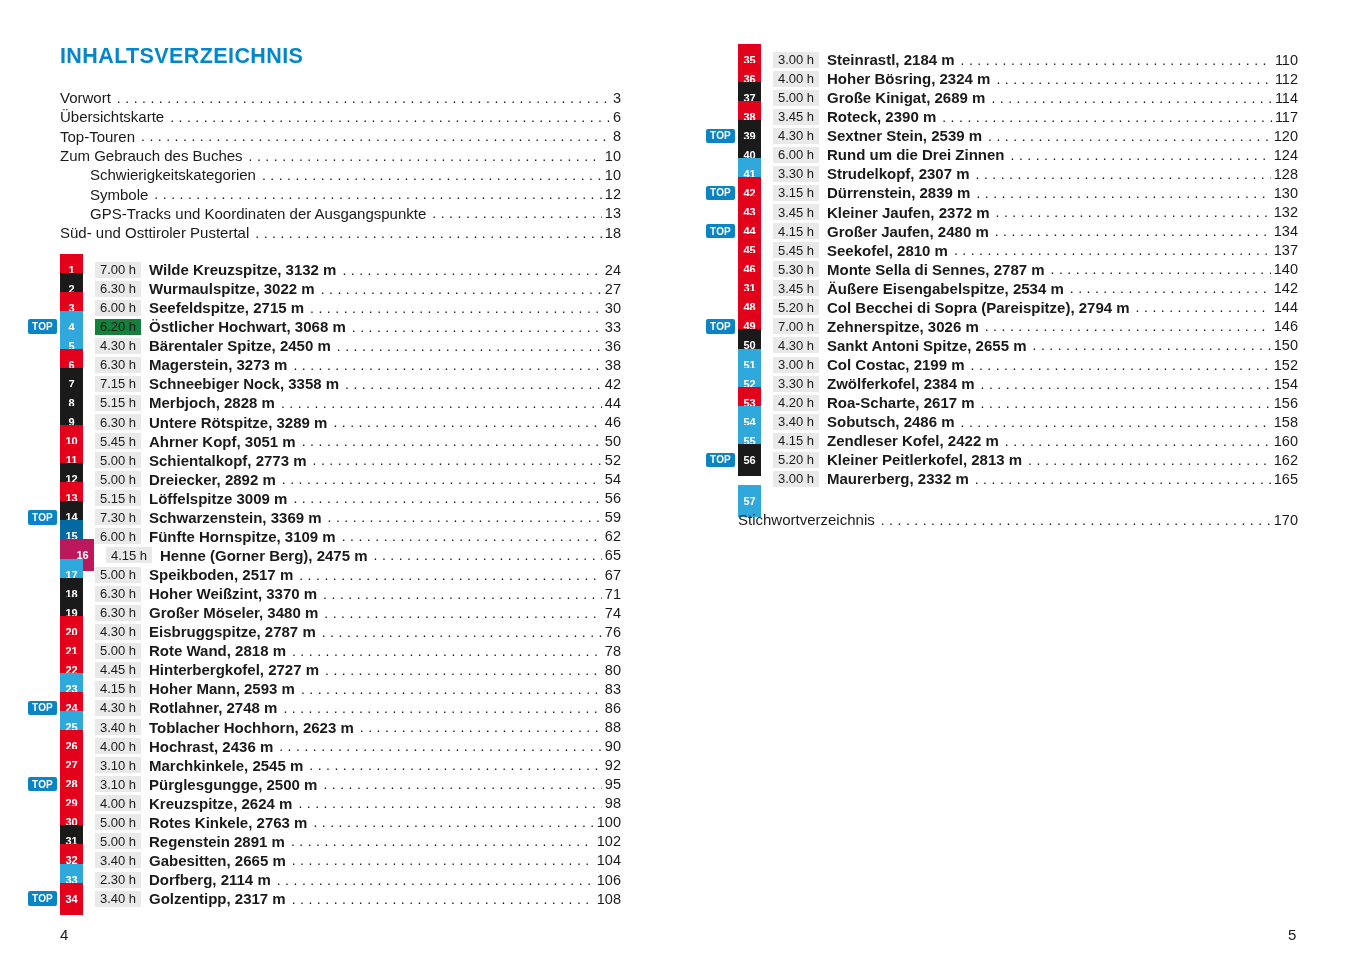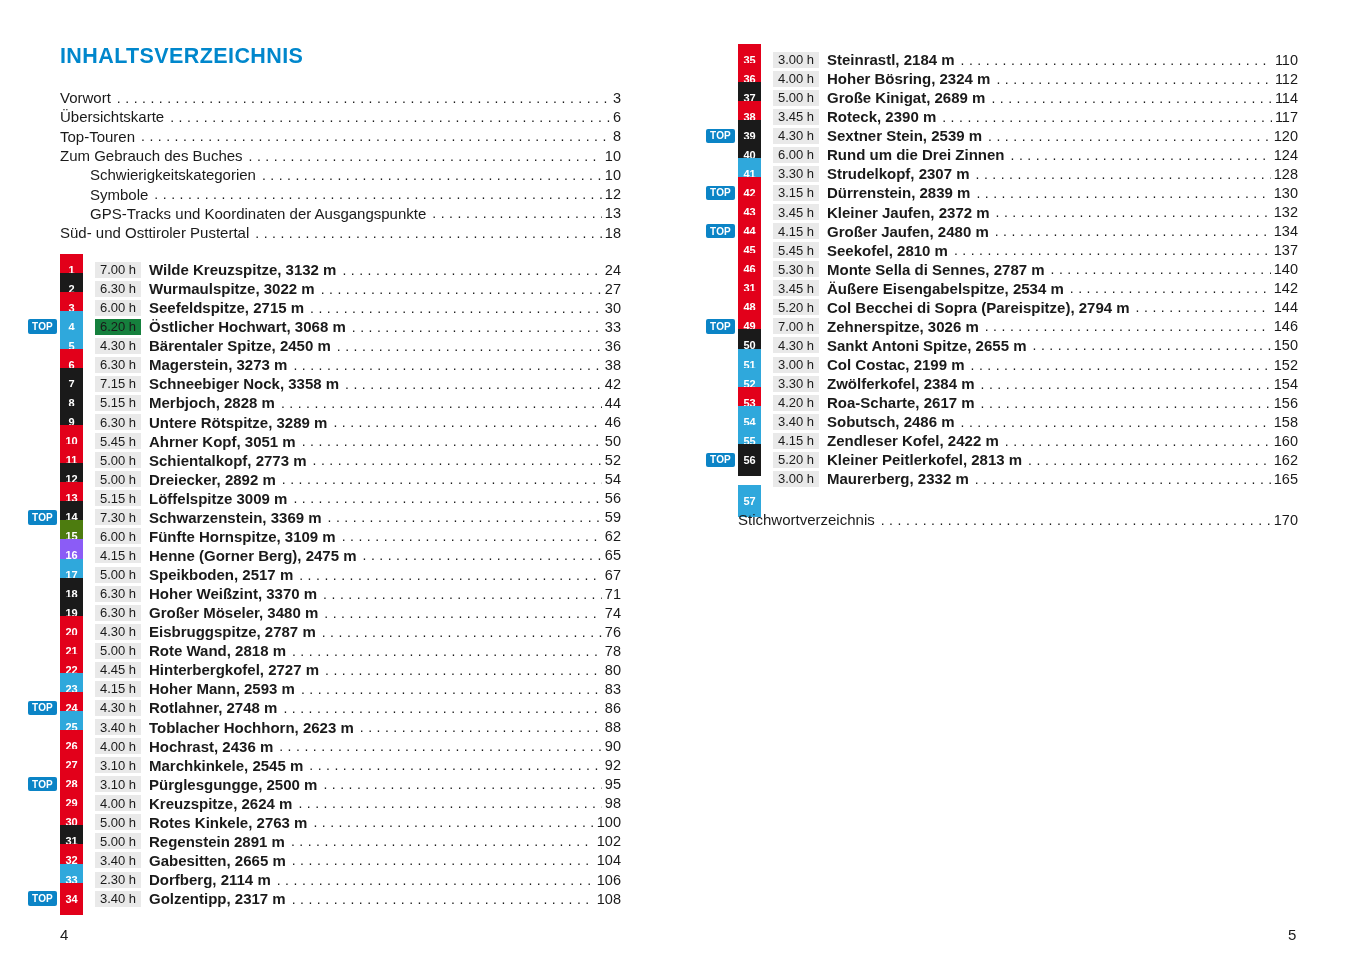--- a/index.html
+++ b/index.html
@@ -211,29 +211,29 @@
         <span class="top-badge" style="background: rgb(11, 132, 198);">TOP</span>
       </span>
       <span class="num-badge" style="background: rgb(26, 26, 26);">14</span>
       <span class="time" style="background: rgb(233, 233, 233);">7.30 h</span>
       <span class="name">Schwarzenstein, 3369 m</span>
       <span class="dots"></span>
       <span class="page-num">59</span>
     </div>
     <div class="tour-row">
       <span class="top-slot"></span>
-      <span class="num-badge" style="background: #4d7c0f;">15</span>
+      <span class="num-badge" style="background: #0369a1;">15</span>
       <span class="time" style="background: rgb(233, 233, 233);">6.00 h</span>
       <span class="name">Fünfte Hornspitze, 3109 m</span>
       <span class="dots"></span>
       <span class="page-num">62</span>
     </div>
     <div class="tour-row">
       <span class="top-slot"></span>
-      <span class="num-badge" style="background: #8b5cf6;">16</span>
+      <span class="num-badge" style="background: #be185d; padding-left: 11px;">16</span>
       <span class="time" style="background: rgb(233, 233, 233);">4.15 h</span>
       <span class="name">Henne (Gorner Berg), 2475 m</span>
       <span class="dots"></span>
       <span class="page-num">65</span>
     </div>
     <div class="tour-row">
       <span class="top-slot"></span>
       <span class="num-badge" style="background: rgb(47, 168, 220);">17</span>
       <span class="time" style="background: rgb(233, 233, 233);">5.00 h</span>
       <span class="name">Speikboden, 2517 m</span>

